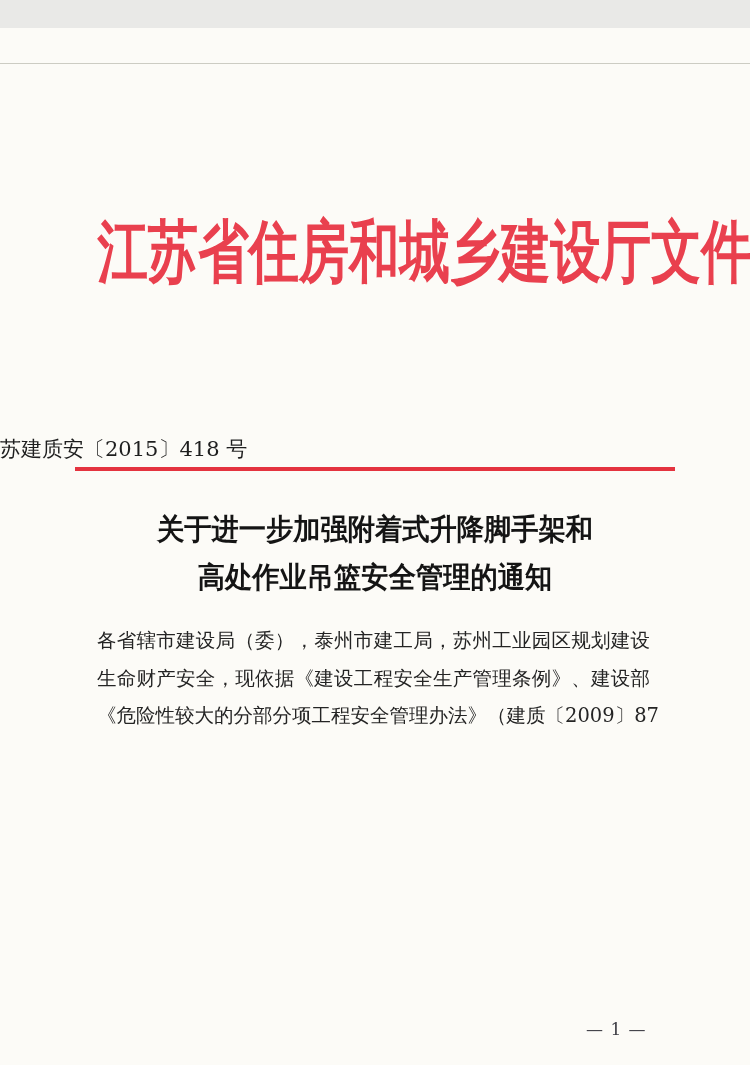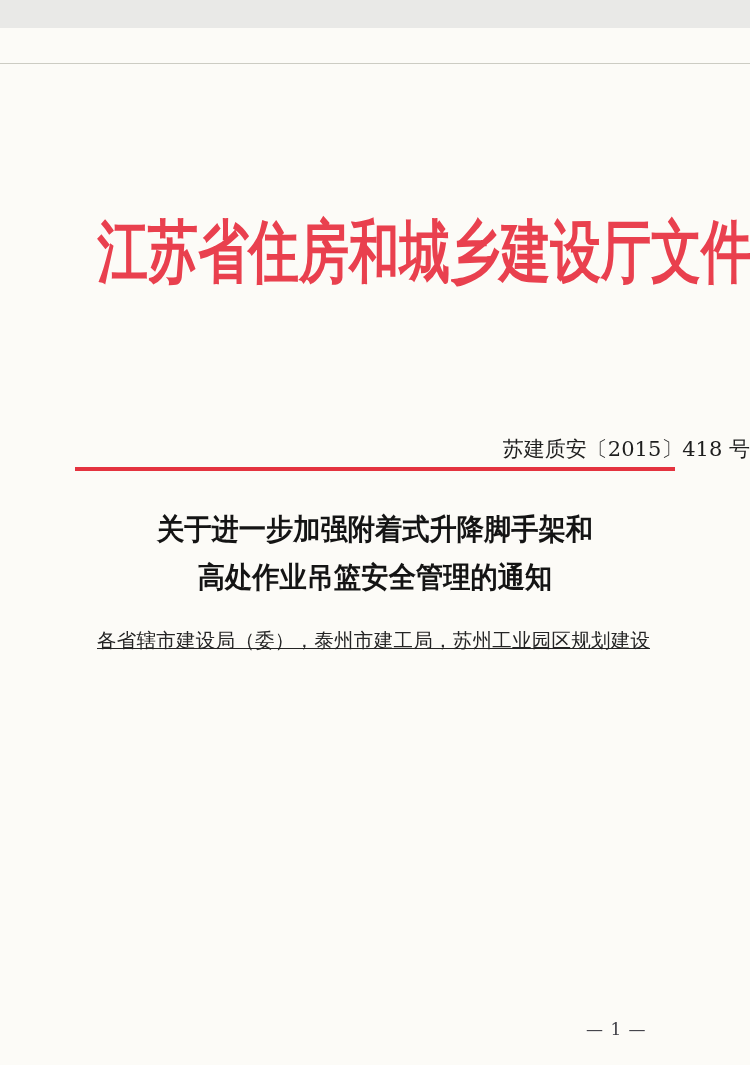--- a/index.html
+++ b/index.html
@@ -33,21 +33,21 @@
     font-weight:bold;
     letter-spacing:0;
     transform:scaleX(0.74);
     transform-origin:50% 50%;
     white-space:nowrap;
     font-family:"DejaVu Serif","Liberation Serif",serif;
   }
   .doc-number{
     position:absolute;
     top:408px;left:0;width:750px;
-    text-align:right;
+    text-align:left;
     font-size:21px;
     line-height:26px;
     color:#1e1e1e;
   }
   .red-divider{
     position:absolute;
     top:439px;left:75px;
     width:600px;height:4px;
   }
   .subject{
@@ -68,21 +68,20 @@
   }
   .body-line{
     font-size:19.5px;
     line-height:37.6px;
     height:37.6px;
     color:#242424;
     text-align:justify;
     text-align-last:justify;
     white-space:nowrap;
     overflow:visible;
-    text-decoration:underline;
   }
   .page-number{
     position:absolute;
     top:991px;left:586px;
     font-size:17px;
     line-height:20px;
     letter-spacing:1px;
     color:#3c3c44;
     white-space:nowrap;
   }
@@ -100,17 +99,19 @@
 
   <div class="red-divider" style="background: rgb(228, 51, 63);"></div>
 
   <div class="subject">
     <div>关于进一步加强附着式升降脚手架和</div>
     <div>高处作业吊篮安全管理的通知</div>
   </div>
 
   <div class="body-text">
     <div class="body-line">各省辖市建设局（委），泰州市建工局，苏州工业园区规划建设</div>
+    <div class="body-line">生命财产安全，现依据《建设工程安全生产管理条例》、建设部</div>
+    <div class="body-line">《危险性较大的分部分项工程安全管理办法》（建质〔2009〕87</div>
   </div>
 
   <div class="page-number">— 1 —</div>
 
 </div>
 
 </body></html>

